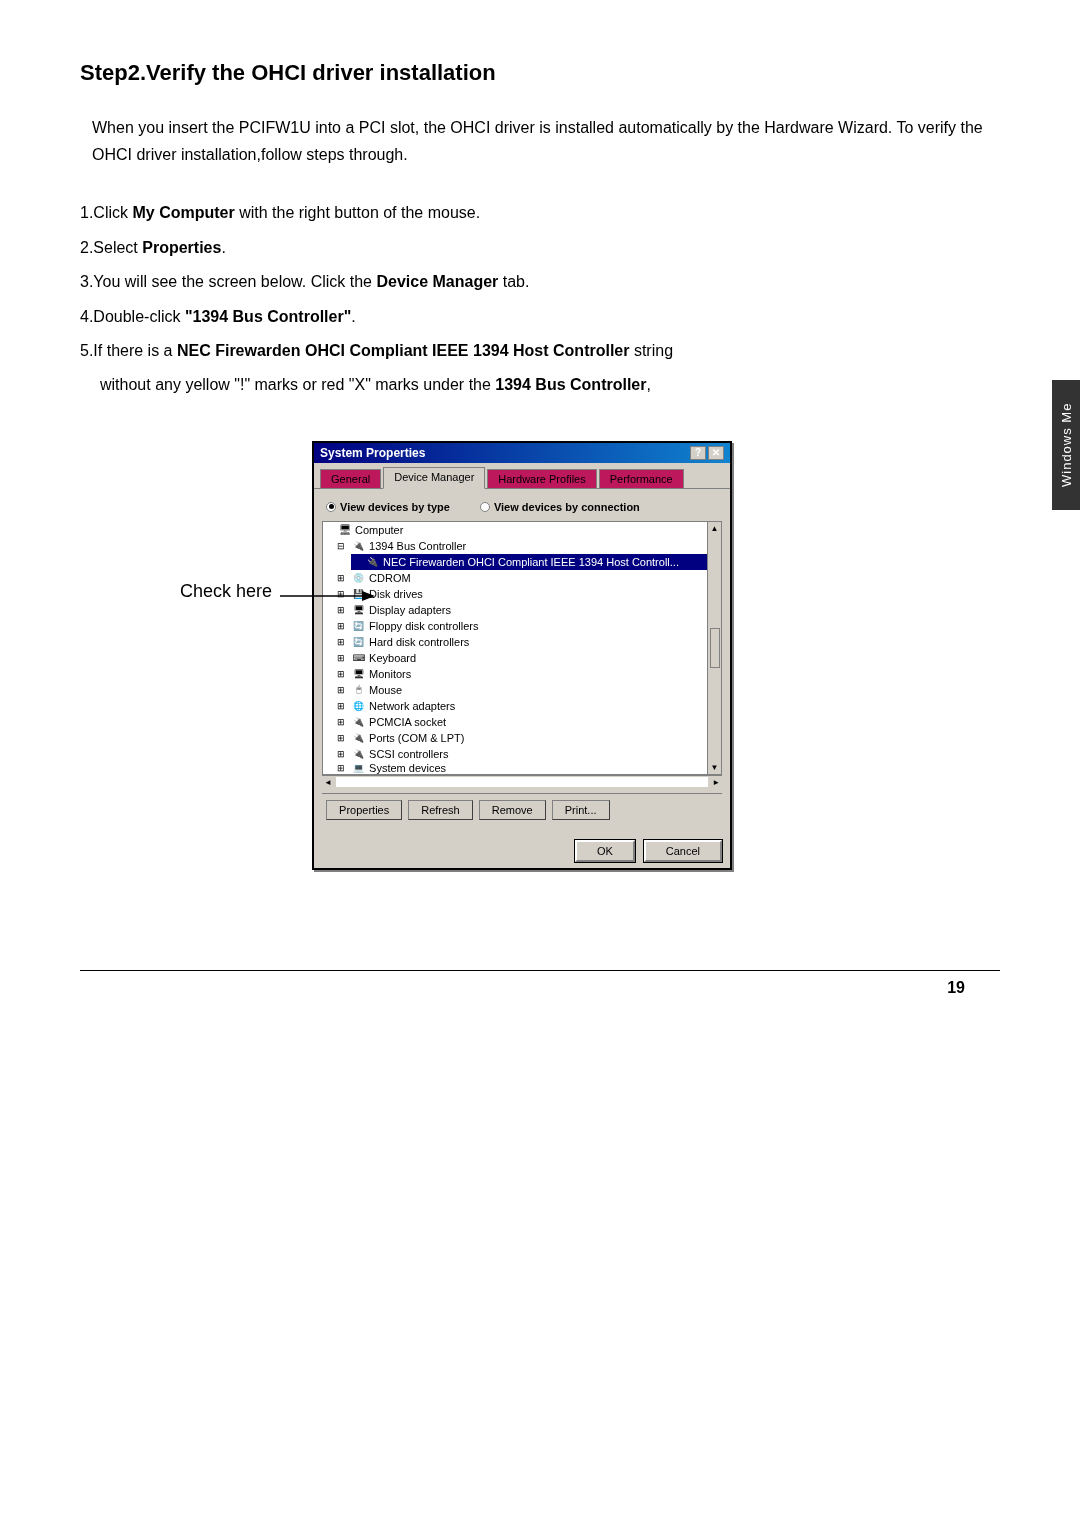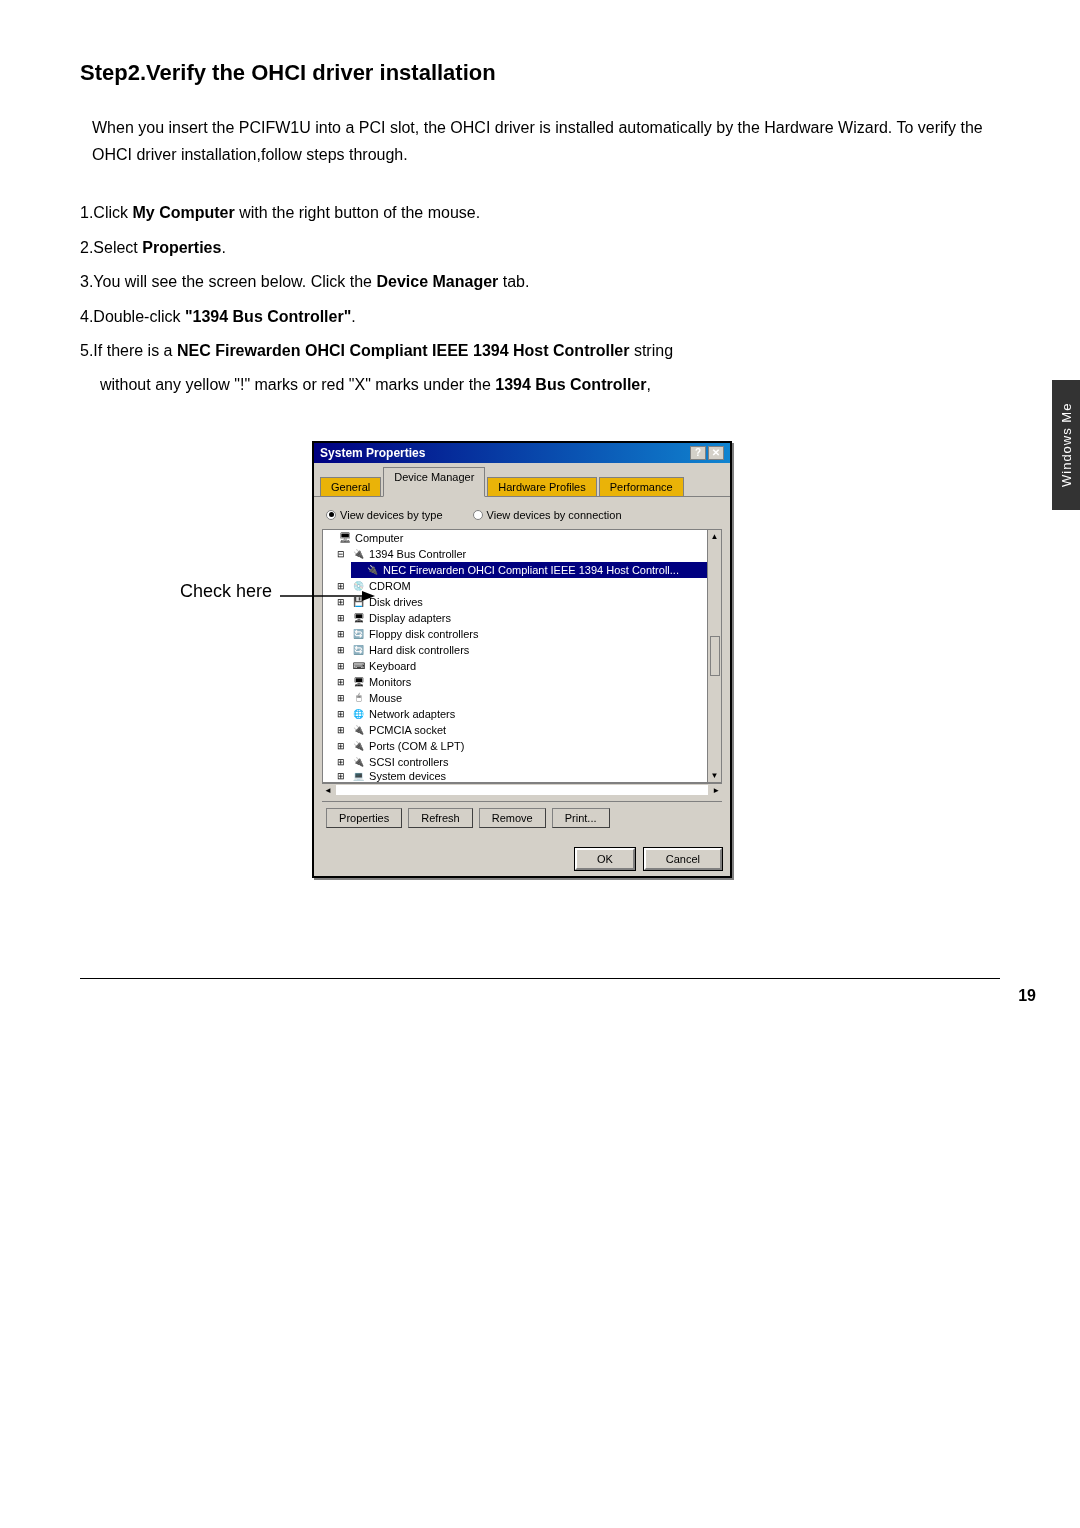--- a/index.html
+++ b/index.html
@@ -149,35 +149,36 @@
     }
 
     .tab-item.active {
       background: #d4d0c8;
       border-bottom: 1px solid #d4d0c8;
       margin-bottom: -1px;
       font-weight: normal;
     }
 
     .tab-item.inactive {
-      background: #eab308;
-      margin-top: 10px;
+      background: #be185d;
+      margin-top: 2px;
     }
 
     .dialog-content {
       padding: 8px;
       background: #d4d0c8;
     }
 
     .radio-row {
       display: flex;
       gap: 30px;
       align-items: center;
       padding: 4px 0 8px 4px;
       font-size: 11px;
+      font-weight: bold;
     }
 
     .radio-option {
       display: flex;
       align-items: center;
       gap: 4px;
     }
 
     .radio-circle {
       width: 10px;
@@ -273,21 +274,21 @@
     }
 
     
     .bottom-rule {
       border-top: 1px solid #000;
       margin: 40px 80px 0 80px;
     }
 
     .page-number {
       text-align: right;
-      padding: 8px 44px;
+      padding: 8px 115px;
       font-size: 16px;
       font-family: Arial, sans-serif;
       font-weight: bold;
     }
 
     .scrollbar-vert {
       width: 14px;
       background: #d4d0c8;
       border-left: 1px solid #808080;
       display: flex;

